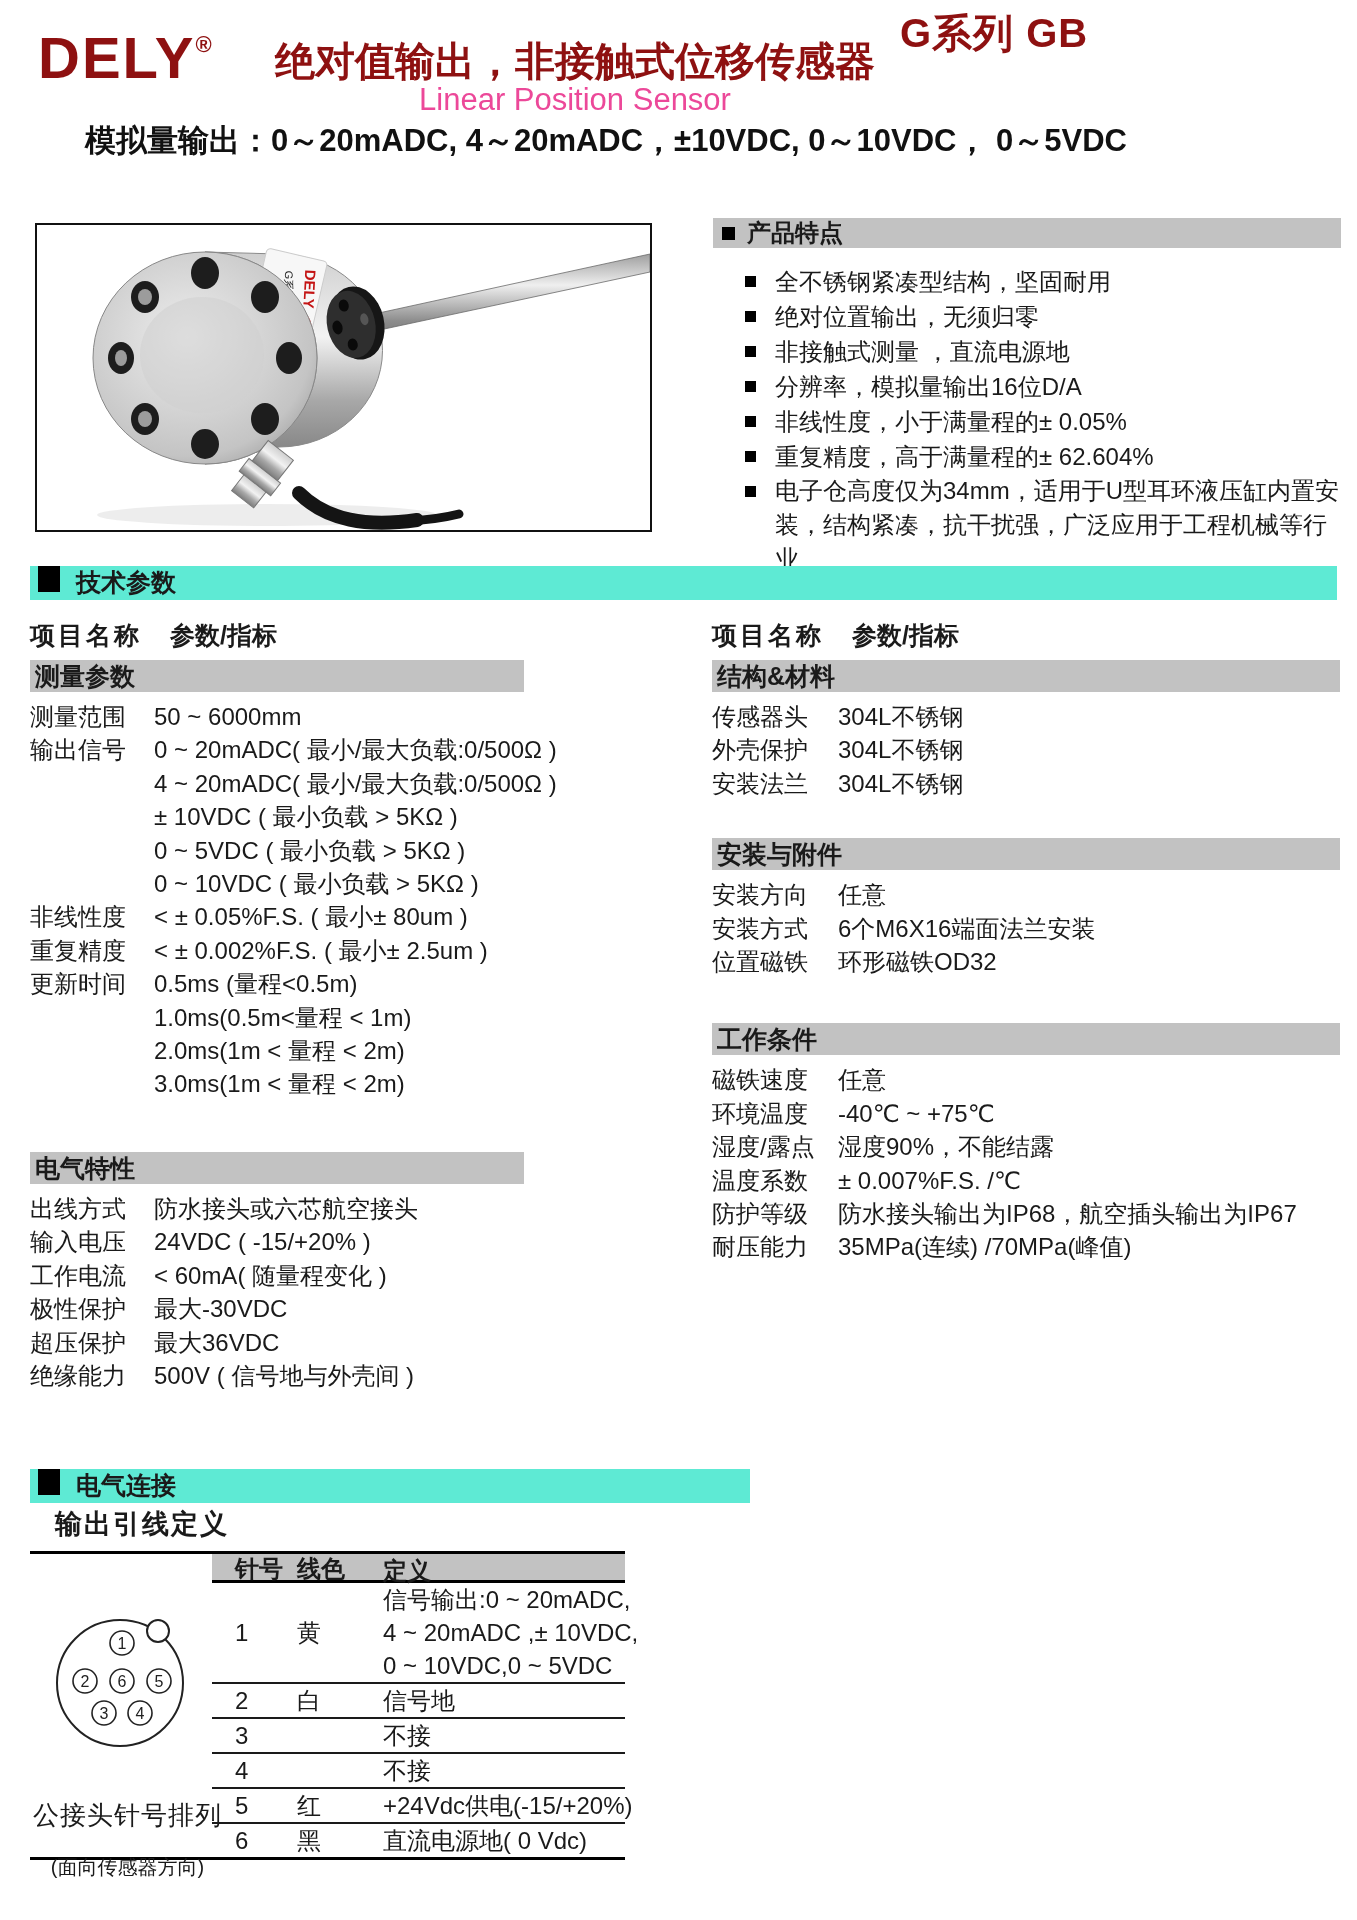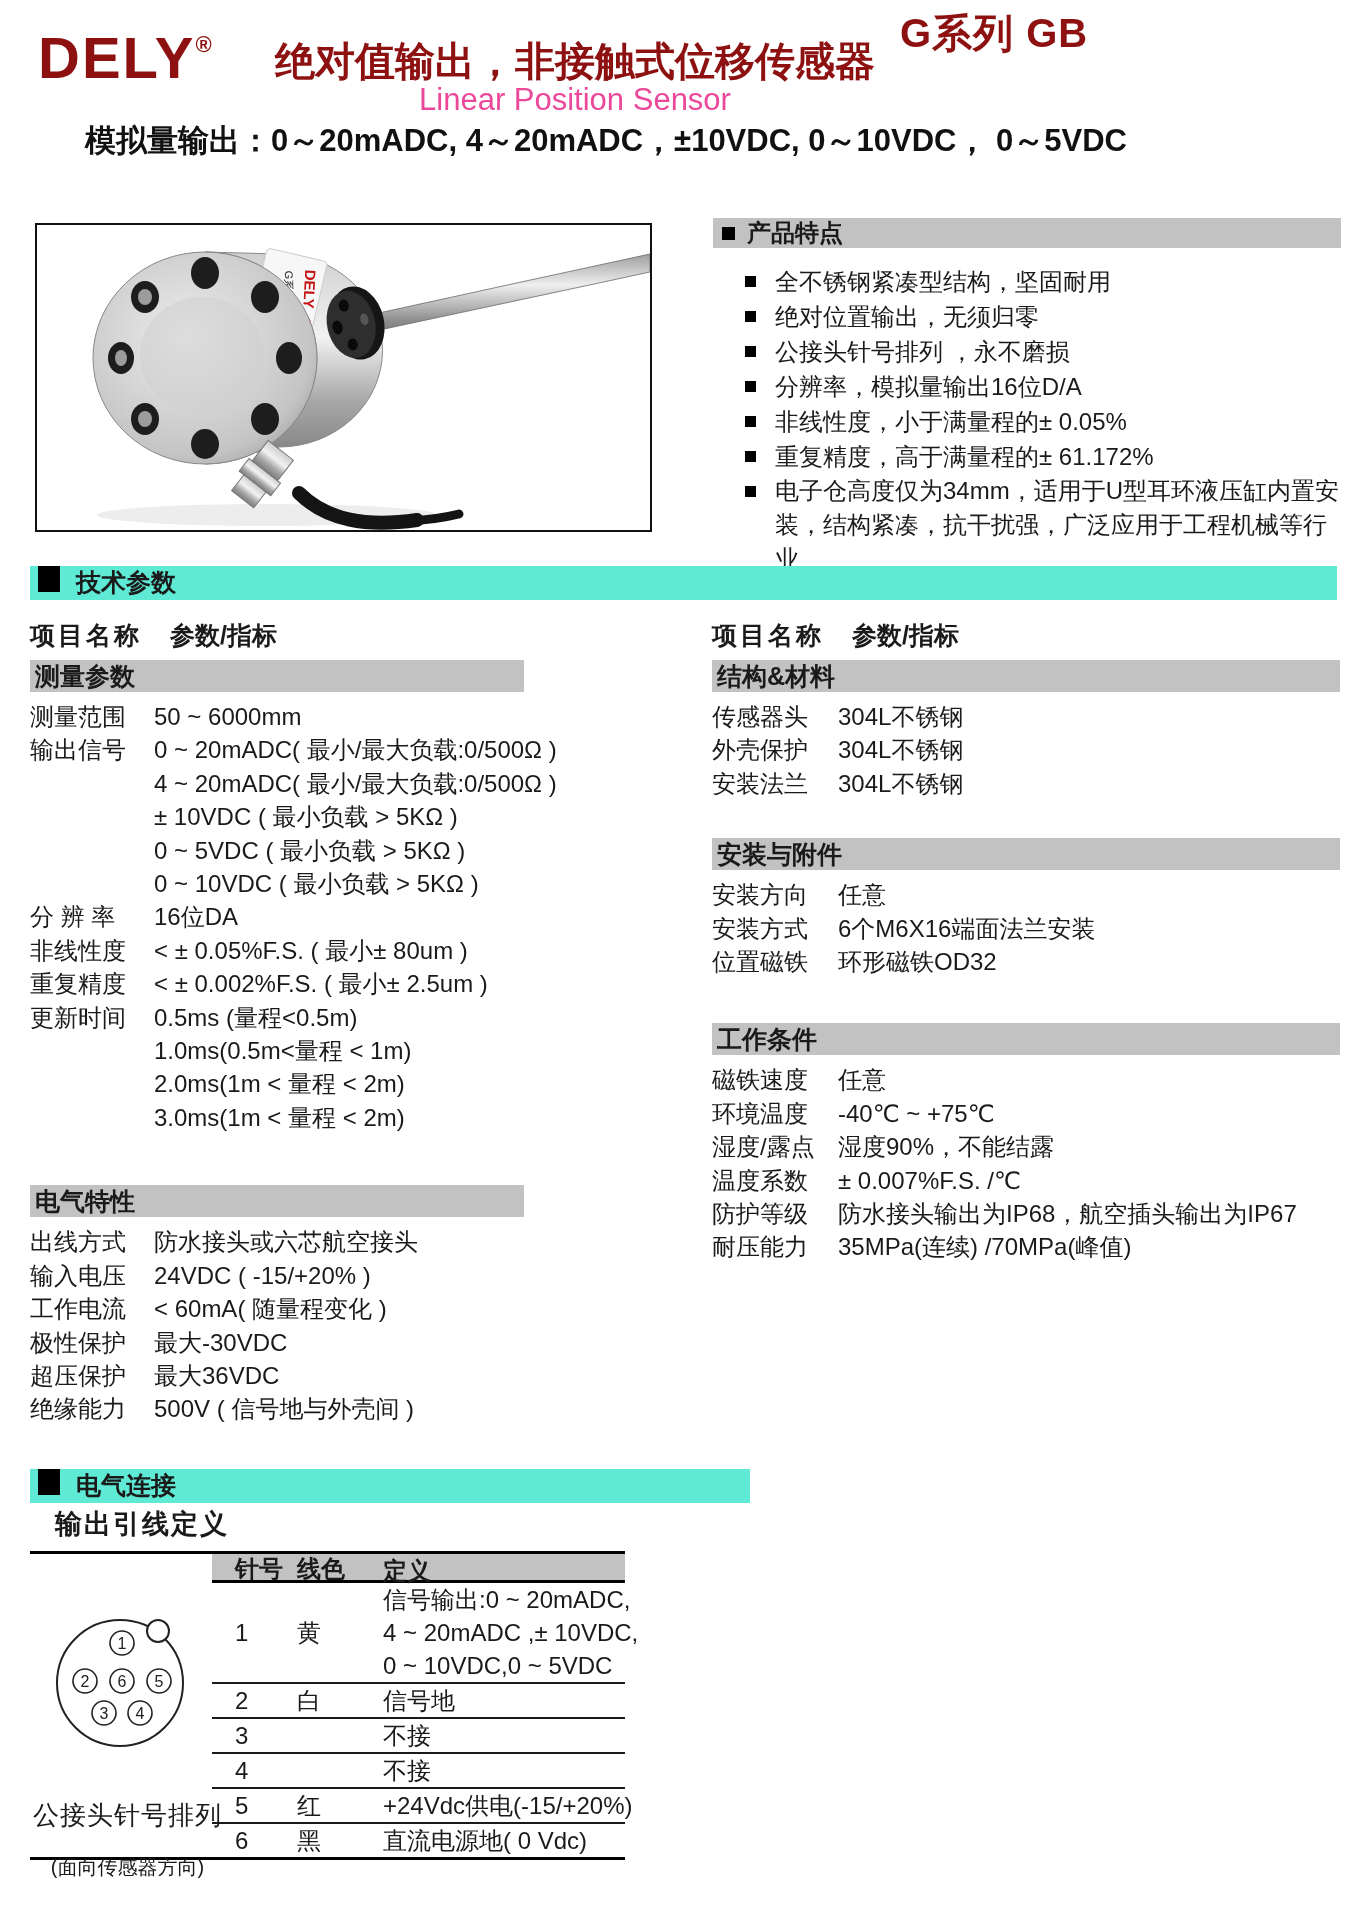--- a/index.html
+++ b/index.html
@@ -151,24 +151,24 @@
 </div>
 
 <div class="abs features">
   <div class="features-bar">
     <span class="sq-sm"></span>
     <span>产品特点</span>
   </div>
   <ul class="feature-list">
     <li><span class="fb"></span><span>全不锈钢紧凑型结构，坚固耐用</span></li>
     <li><span class="fb"></span><span>绝对位置输出，无须归零</span></li>
-    <li><span class="fb"></span><span>公接头针号排列 ，永不磨损</span></li>
+    <li><span class="fb"></span><span>非接触式测量 ，直流电源地</span></li>
     <li><span class="fb"></span><span>分辨率，模拟量输出16位D/A</span></li>
     <li><span class="fb"></span><span>非线性度，小于满量程的± 0.05%</span></li>
-    <li><span class="fb"></span><span>重复精度，高于满量程的± 61.172%</span></li>
+    <li><span class="fb"></span><span>重复精度，高于满量程的± 62.604%</span></li>
     <li class="wrap2"><span class="fb"></span><span>电子仓高度仅为34mm，适用于U型耳环液压缸内置安装，结构紧凑，抗干扰强，广泛应用于工程机械等行业</span></li>
   </ul>
 </div>
 
 <div class="abs bar-main tech-bar">
   <span class="sq"></span>
   <span>技术参数</span>
 </div>
 
 <div class="abs col col-left">
@@ -194,24 +194,20 @@
       <span class="lbl"></span>
       <span class="val">± 10VDC ( 最小负载 &gt; 5KΩ )</span>
     </div>
   <div class="trow">
       <span class="lbl"></span>
       <span class="val">0 ~ 5VDC ( 最小负载 &gt; 5KΩ )</span>
     </div>
   <div class="trow">
       <span class="lbl"></span>
       <span class="val">0 ~ 10VDC ( 最小负载 &gt; 5KΩ )</span>
-    </div>
-  <div class="trow">
-      <span class="lbl">分 辨 率</span>
-      <span class="val">16位DA</span>
     </div>
   <div class="trow">
       <span class="lbl">非线性度</span>
       <span class="val">&lt; ± 0.05%F.S. ( 最小± 80um )</span>
     </div>
   <div class="trow">
       <span class="lbl">重复精度</span>
       <span class="val">&lt; ± 0.002%F.S. ( 最小± 2.5um )</span>
     </div>
   <div class="trow">

